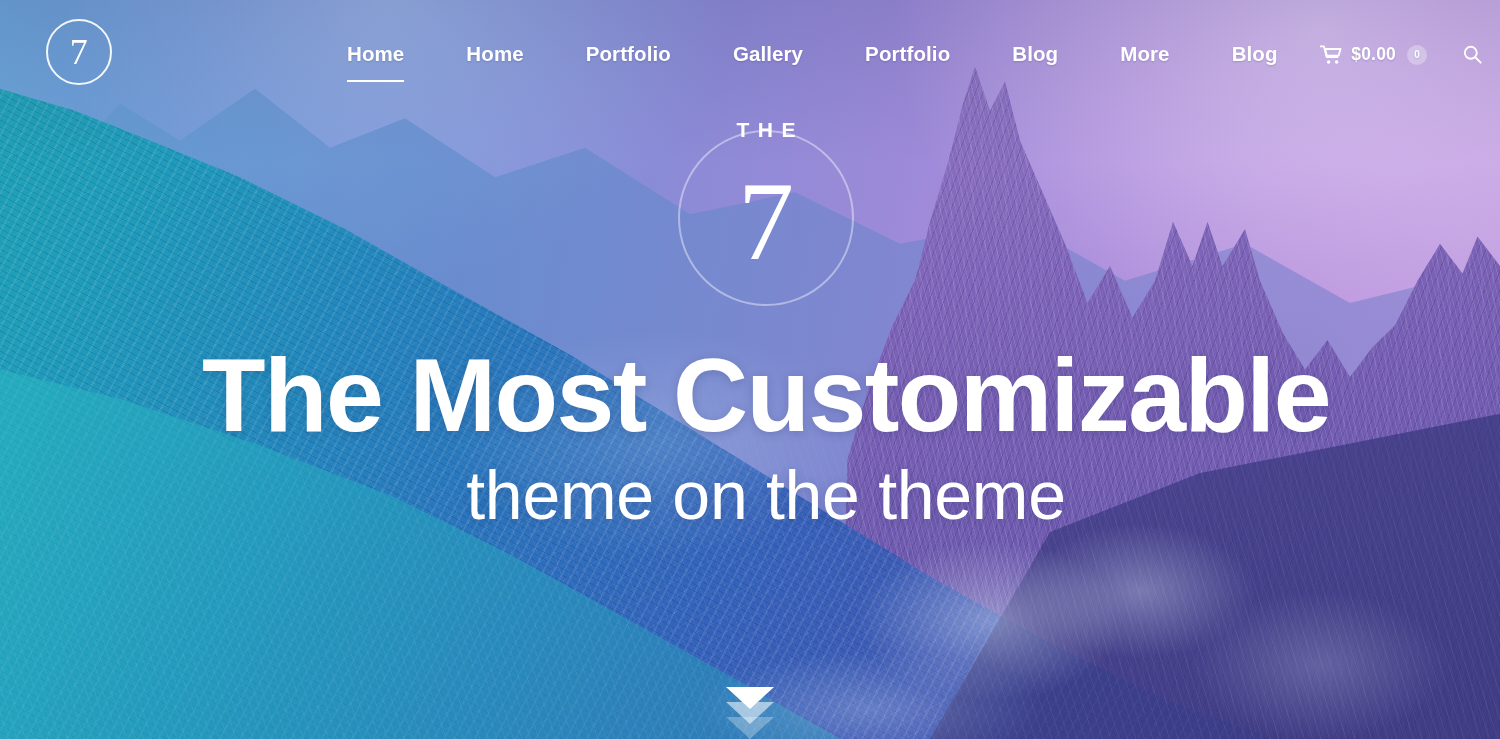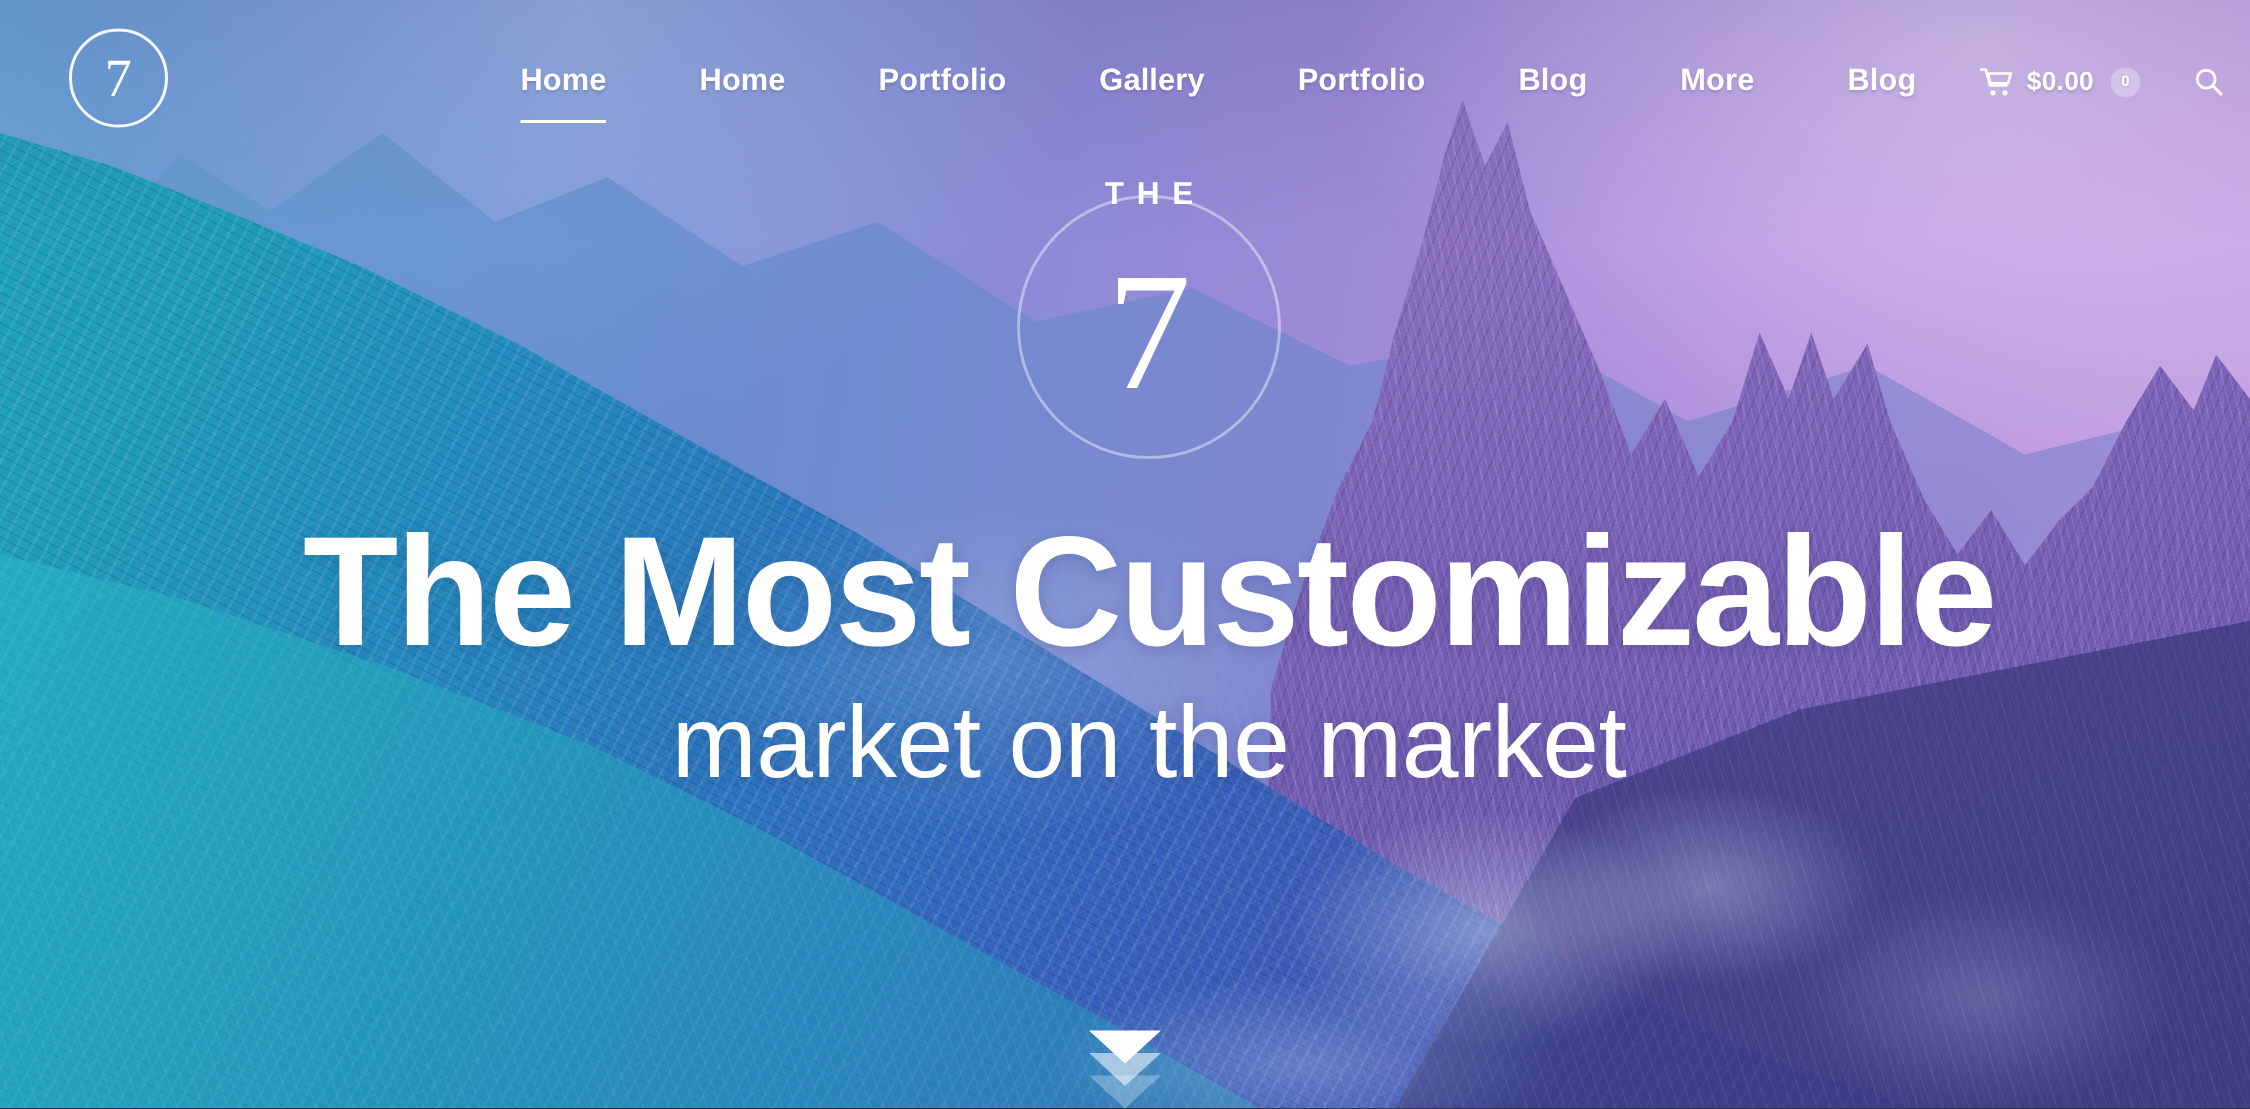--- a/index.html
+++ b/index.html
@@ -335,21 +335,21 @@
 
   <div class="hero">
 
     <div class="emblem">
       <div class="emblem-ring"></div>
       <div class="emblem-the">THE</div>
       <div class="emblem-seven">7</div>
     </div>
 
     <h1 class="headline">The Most Customizable</h1>
-    <h2 class="subhead">market on the market</h2>
+    <h2 class="subhead">theme on the theme</h2>
   </div>
 
   <div class="scroll-arrows">
     <div class="tri t1"></div>
     <div class="tri t2"></div>
     <div class="tri t3"></div>
   </div>
 
 </div>
 

